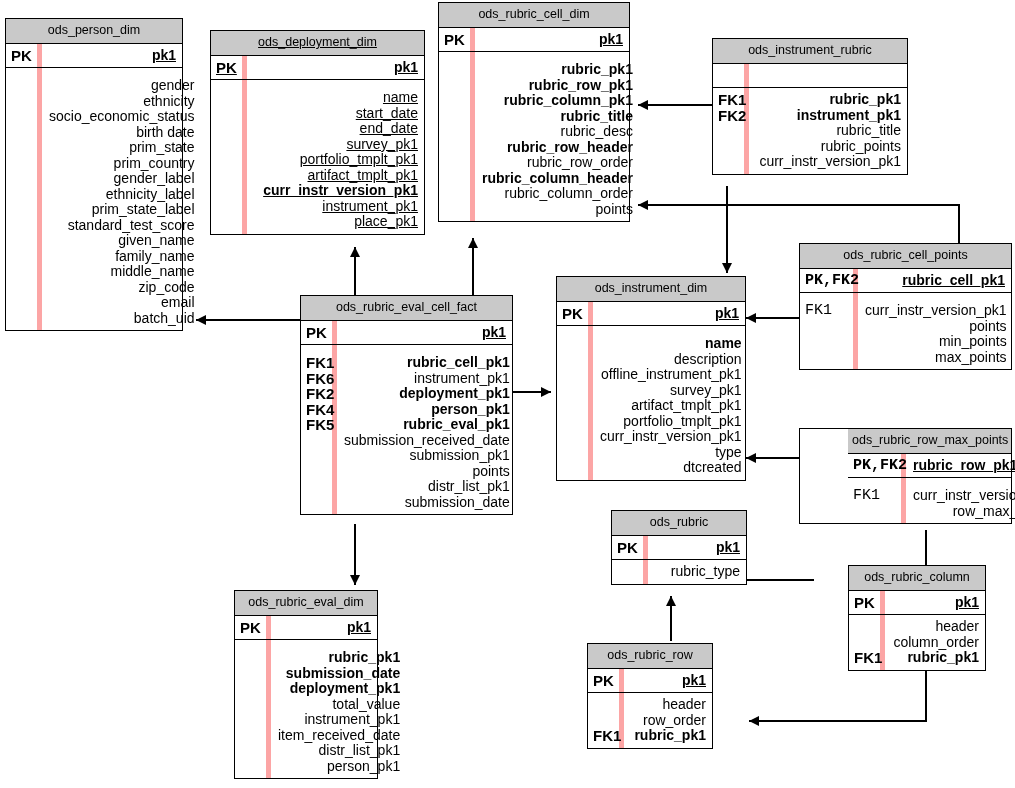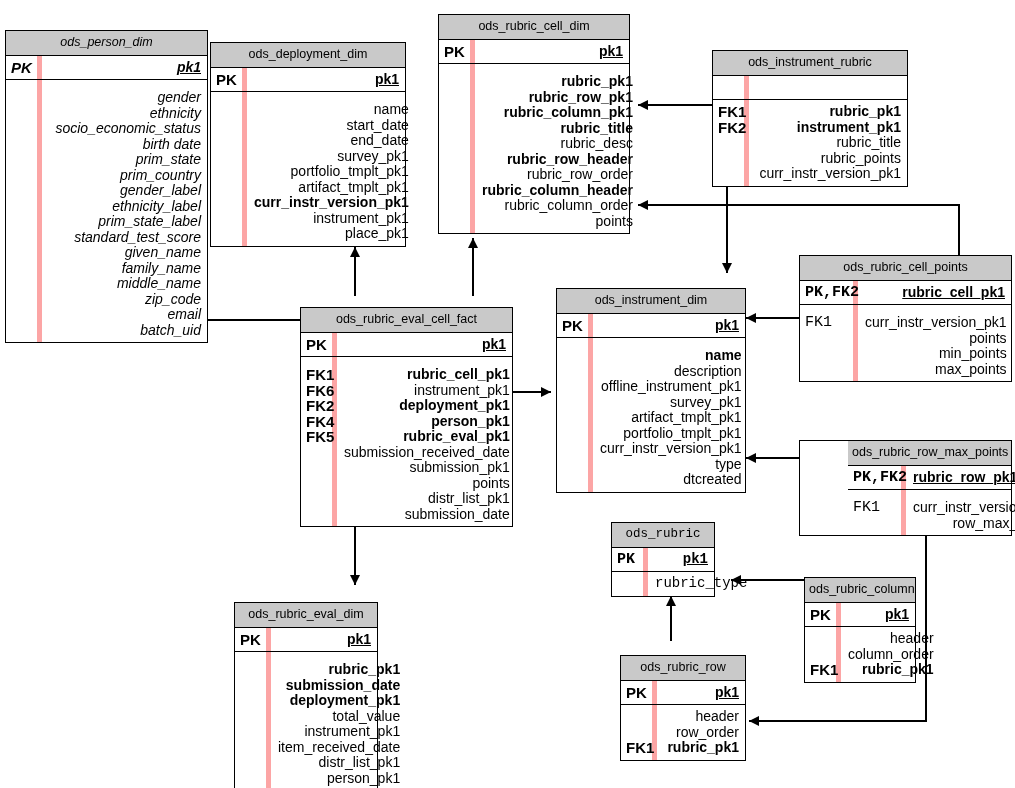--- a/index.html
+++ b/index.html
@@ -23,21 +23,20 @@
     width: 1015px;
     height: 788px;
     pointer-events: none;
   }
   .entity {
     position: absolute;
     border: 1px solid #000000;
     background: #ffffff;
     box-sizing: border-box;
     z-index: 2;
-    margin-top: 12px;
   }
   .ent-header {
     background: #c9c9c9;
     border-bottom: 1px solid #000000;
     text-align: center;
     font-size: 12.5px;
     color: #000000;
     line-height: 1;
     padding: 5px 4px 6px 4px;
     box-sizing: border-box;
@@ -125,21 +124,21 @@
       <line x1="801" y1="458" x2="746" y2="458" marker-end="url(#arrEnd)"></line>
 
       <path d="M926,530 L926,721 L749,721" marker-end="url(#arrEnd)"></path>
 
       <line x1="814" y1="580" x2="731" y2="580" marker-end="url(#arrEnd)"></line>
 
       <line x1="671" y1="641" x2="671" y2="596" marker-end="url(#arrEnd)"></line>
     </g>
   </svg>
 
-  <div class="entity" style="left:5px; top:18px; width:203px;font-style:italic;">
+  <div class="entity" style="left:5px; top:18px; width:178px;">
     <div class="ent-header">ods_person_dim</div>
     <div class="ent-section">
       <div class="key-col">
         <div class="row-line bold">PK</div>
       </div>
       <div class="attr-col">
         <div class="row-line pk-underline">pk1</div>
       </div>
     </div>
     <div class="ent-section">
@@ -159,21 +158,21 @@
         <div class="row-line">given_name</div>
         <div class="row-line">family_name</div>
         <div class="row-line">middle_name</div>
         <div class="row-line">zip_code</div>
         <div class="row-line">email</div>
         <div class="row-line">batch_uid</div>
       </div>
     </div>
   </div>
 
-  <div class="entity" style="left:210px; top:30px; width:196px;">
+  <div class="entity" style="left:210px; top:30px; width:215px;text-decoration:underline;">
     <div class="ent-header">ods_deployment_dim</div>
     <div class="ent-section">
       <div class="key-col">
         <div class="row-line bold">PK</div>
       </div>
       <div class="attr-col">
         <div class="row-line pk-underline">pk1</div>
       </div>
     </div>
     <div class="ent-section">
@@ -375,39 +374,39 @@
         <div class="row-line bold">deployment_pk1</div>
         <div class="row-line">total_value</div>
         <div class="row-line">instrument_pk1</div>
         <div class="row-line">item_received_date</div>
         <div class="row-line">distr_list_pk1</div>
         <div class="row-line">person_pk1</div>
       </div>
     </div>
   </div>
 
-  <div class="entity" style="left:611px; top:510px; width:104px;font-family:Liberation Mono, monospace;">
+  <div class="entity" style="left:611px; top:510px; width:136px;">
     <div class="ent-header">ods_rubric</div>
     <div class="ent-section">
       <div class="key-col">
         <div class="row-line bold">PK</div>
       </div>
       <div class="attr-col">
         <div class="row-line pk-underline">pk1</div>
       </div>
     </div>
     <div class="ent-section">
       <div class="key-col"></div>
       <div class="attr-col">
         <div class="row-line">rubric_type</div>
       </div>
     </div>
   </div>
 
-  <div class="entity" style="left:804px; top:565px; width:112px;">
+  <div class="entity" style="left:848px; top:565px; width:138px;">
     <div class="ent-header">ods_rubric_column</div>
     <div class="ent-section">
       <div class="key-col">
         <div class="row-line bold">PK</div>
       </div>
       <div class="attr-col">
         <div class="row-line pk-underline">pk1</div>
       </div>
     </div>
     <div class="ent-section">
@@ -415,21 +414,21 @@
         <div class="row-line bold">FK1</div>
       </div>
       <div class="attr-col">
         <div class="row-line">header</div>
         <div class="row-line">column_order</div>
         <div class="row-line bold">rubric_pk1</div>
       </div>
     </div>
   </div>
 
-  <div class="entity" style="left:620px; top:643px; width:126px;">
+  <div class="entity" style="left:587px; top:643px; width:126px;">
     <div class="ent-header">ods_rubric_row</div>
     <div class="ent-section">
       <div class="key-col">
         <div class="row-line bold">PK</div>
       </div>
       <div class="attr-col">
         <div class="row-line pk-underline">pk1</div>
       </div>
     </div>
     <div class="ent-section">

